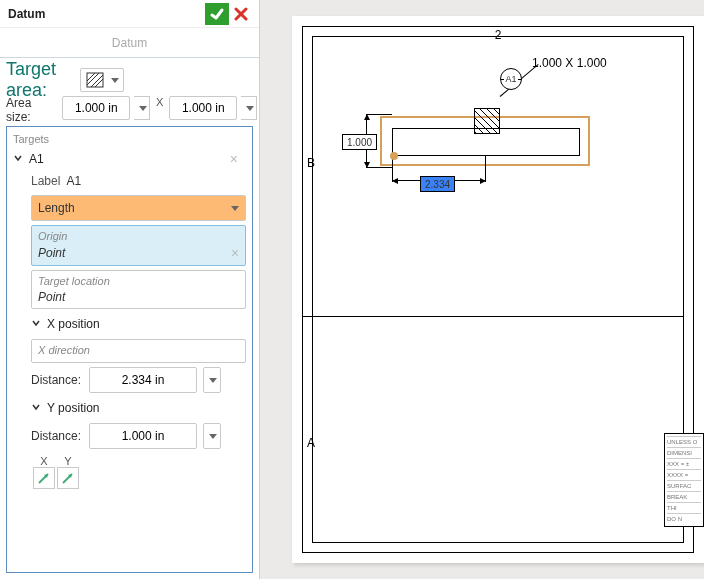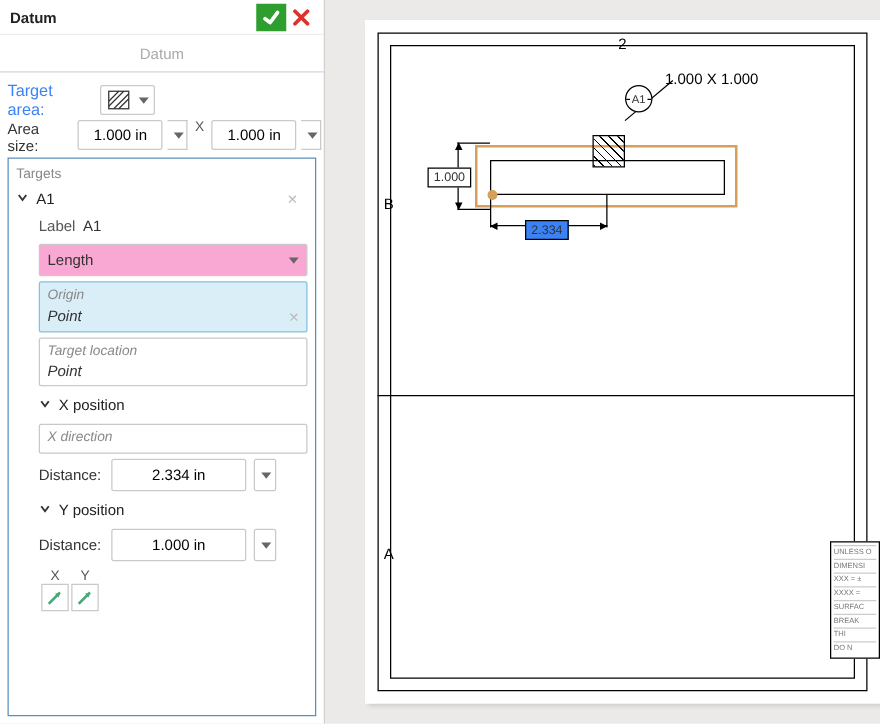--- a/index.html
+++ b/index.html
@@ -36,21 +36,21 @@
   .tabs { display:flex; height:30px; border-bottom:1px solid #cfd6dd; }
   .tab {
     flex:1; display:flex; align-items:center; justify-content:center;
     font-size:12px; color:#999; cursor:default;
   }
   .tab.active { color:#1769c2; border-bottom:2px solid #1769c2; font-weight:600; cursor:pointer; }
   .tab.inactive { color:#aaa; }
 
   .rows { padding:6px 6px 0 6px; }
   .row { display:flex; align-items:center; height:32px; gap:6px; }
-  .row-label { width:68px; color:#3b82f6; font-size:13px; }
+  .row-label { width:68px; color:#0f766e; font-size:18px; }
   .icon-combo {
     height:24px; border:1px solid #c9c9c9; display:flex; align-items:center;
     padding:0 4px; gap:4px; border-radius:2px; background:#fff; cursor:pointer;
   }
   .icon-combo .glyph { width:20px; height:18px; display:flex; align-items:center; justify-content:center; }
   .chev { width:0; height:0; border-left:4px solid transparent; border-right:4px solid transparent; border-top:5px solid #666; margin-left:2px; }
 
   .area-size-row { display:flex; align-items:flex-start; gap:4px; height:30px; padding:0 2px 6px 6px; }
   .lbl-sm { font-size:12px; color:#333; }
   .num-input {
@@ -91,21 +91,21 @@
     padding:4px 6px; margin:4px 0;
     display:flex; flex-direction:column; gap:3px;font-style:italic;
   }
   .field-box .cap { font-size:11px; color:#888; }
   .field-box .val-row { display:flex; align-items:center; }
   .field-box .val { font-size:12px; color:#333; }
   .field-box .clr { margin-left:auto; color:#bbb; cursor:pointer; font-size:14px; }
   .field-box.hl { background:#d9eef6; border-color:#86bfe0; }
 
   .select-like {
-    height:26px; border:1px solid #c9c9c9; border-radius:2px; background:#f9a8d4;
+    height:26px; border:1px solid #c9c9c9; border-radius:2px; background:#fdba74;
     display:flex; align-items:center; padding:0 6px; margin:4px 0; cursor:pointer;
     position:relative;
   }
   .select-like .chev { position:absolute; right:6px; }
 
   .dist-row { display:flex; align-items:center; gap:6px; margin:4px 0; }
   .dist-row .dl { font-size:12px; color:#333; width:52px; }
   .dist-in {
     height:26px; width:108px; border:1px solid #c9c9c9; text-align:center; font-size:12px;
     background:#fff; border-radius:2px;

